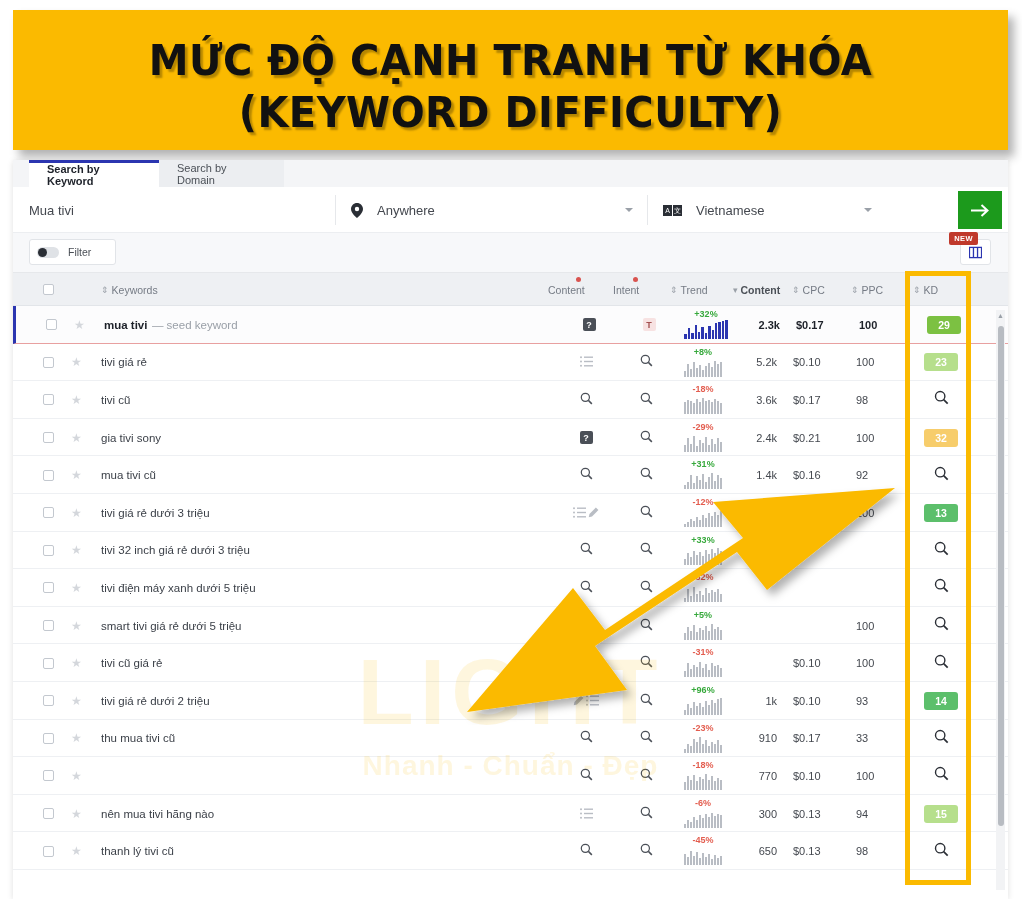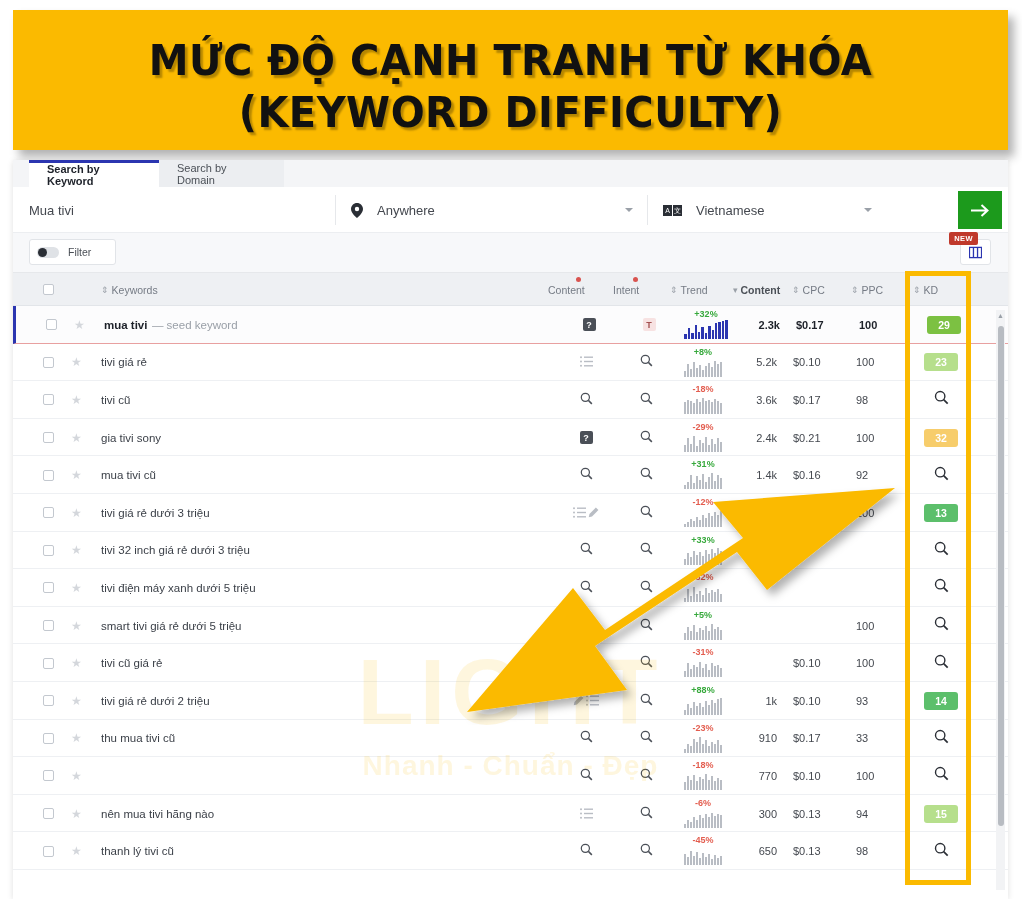--- a/index.html
+++ b/index.html
@@ -1007,21 +1007,21 @@
             </svg>
           </span>
         </div>
         <div class="cell" style="left:620px;width:26px;justify-content:center;">
           <span><svg width="13" height="13" viewBox="0 0 16 16">
               <circle cx="6.6" cy="6.6" r="5" stroke="#4a4f57" stroke-width="1.5" fill="none"></circle>
               <line x1="10.3" y1="10.3" x2="14.6" y2="14.6" stroke="#4a4f57" stroke-width="1.8"></line>
             </svg></span>
         </div>
         <div class="trendwrap" style="left:650px;">
-          <span class="pct up">+88%</span>
+          <span class="pct up">+96%</span>
           <span class="spark">
             <i style="height:5px"></i>
             <i style="height:11px"></i>
             <i style="height:7px"></i>
             <i style="height:13px"></i>
             <i style="height:9px"></i>
             <i style="height:12px"></i>
             <i style="height:8px"></i>
             <i style="height:14px"></i>
             <i style="height:10px"></i>

